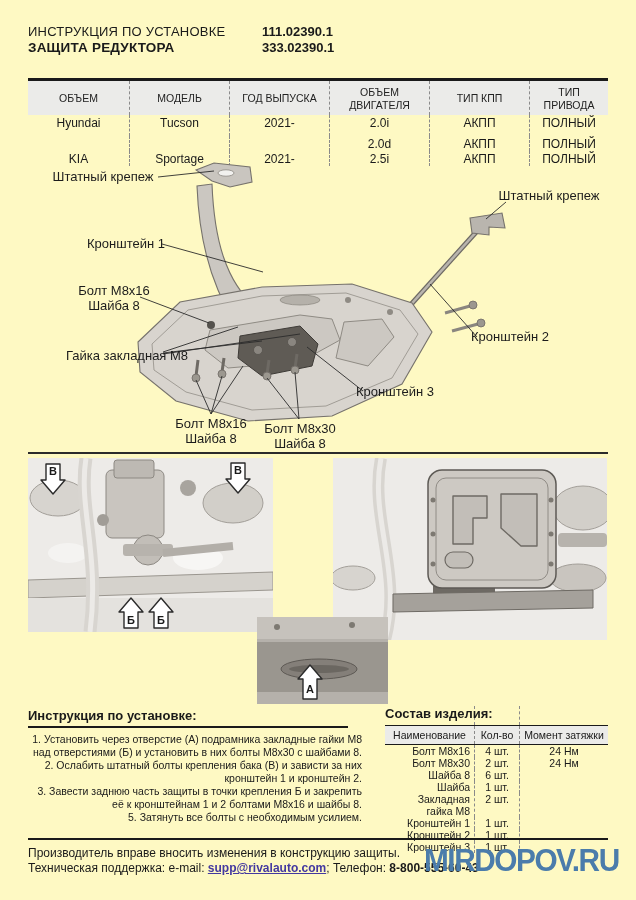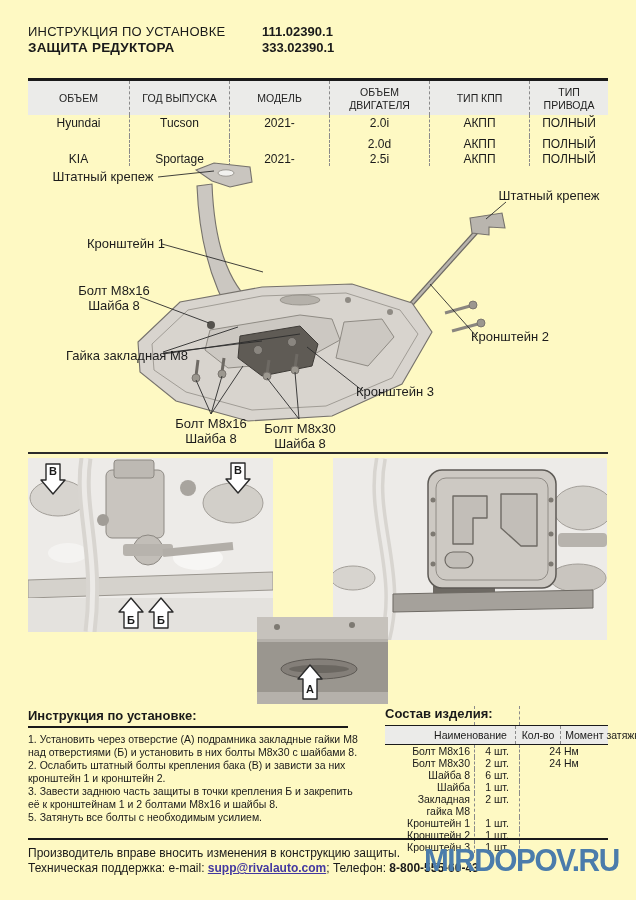--- a/index.html
+++ b/index.html
@@ -40,31 +40,31 @@
   .photo { background:#edebe8; }
   .photo-left  { left:28px;  top:458px; }
   .photo-right { left:333px; top:458px; }
   .photo-inset { left:257px; top:617px; }
   .callout-letter { font-size:11px; font-weight:bold; fill:#1a1a1a; text-anchor:middle; }
   .callout-arrow { fill:#ffffff; stroke:#2b2b2b; stroke-width:1.4; stroke-linejoin:round; }
 
   
   .inst-title { left:28px; top:708px; font-size:13px; font-weight:bold; }
   .inst-rule  { left:28px; top:726px; width:320px; height:2px; background:#1a1a1a; }
-  .inst-steps { left:28px; top:733px; width:334px; font-size:10.5px; line-height:13px; }
+  .inst-steps { left:28px; top:733px; width:334px; font-size:10.5px; line-height:13px;text-align:right; }
   .inst-steps p { margin:0; }
 
   
   .parts { left:385px; top:706px; width:223px; }
   .parts-title-row { display:grid; grid-template-columns:90px 45px 88px; }
   .parts-title-row > div:not(:last-child){ border-right:1px dashed #8a8a8a; }
   .parts-title { font-size:13px; font-weight:bold; padding-bottom:4px; white-space:nowrap; }
   .pgrid { display:grid; grid-template-columns:90px 45px 88px; }
   .pgrid > div:not(:last-child) { border-right:1px dashed #8a8a8a; }
-  .phead { border-top:1.5px solid #1a1a1a; border-bottom:1.5px solid #1a1a1a; background:#ebebe9;padding-left:41px; }
+  .phead { border-top:1.5px solid #1a1a1a; border-bottom:1.5px solid #1a1a1a; background:#ebebe9; }
   .phead > div { font-size:10.5px; text-align:center; padding:3px 2px; }
   .prow > div { font-size:10.5px; line-height:12px; padding:0 4px; }
   .prow .pname { text-align:right; }
   .prow .pqty  { text-align:center; }
   .prow .ptorq { text-align:center; }
 
   
   .foot-rule { left:28px; top:838px; width:580px; height:1.5px; background:#1a1a1a; }
   .foot-1 { left:28px; top:846px; font-size:12px; }
   .foot-2 { left:28px; top:861px; font-size:12px; }
@@ -82,22 +82,22 @@
 <div class="page">
 
   <div class="abs doc-title-1">ИНСТРУКЦИЯ ПО УСТАНОВКЕ</div>
   <div class="abs doc-title-2">ЗАЩИТА РЕДУКТОРА</div>
   <div class="abs part-no-1">111.02390.1</div>
   <div class="abs part-no-2">333.02390.1</div>
 
   <div class="abs vtable">
     <div class="vgrid vhead">
       <div>ОБЪЕМ</div>
+      <div>МОДЕЛЬ</div>
       <div>ГОД ВЫПУСКА</div>
-      <div>МОДЕЛЬ</div>
       <div>ОБЪЕМ ДВИГАТЕЛЯ</div>
       <div>ТИП КПП</div>
       <div>ТИП ПРИВОДА</div>
     </div>
     <div class="vgrid vbody first">
       <div>Hyundai</div>
       <div>Tucson</div>
       <div>2021-</div>
       <div>2.0i</div>
       <div>АКПП</div>

